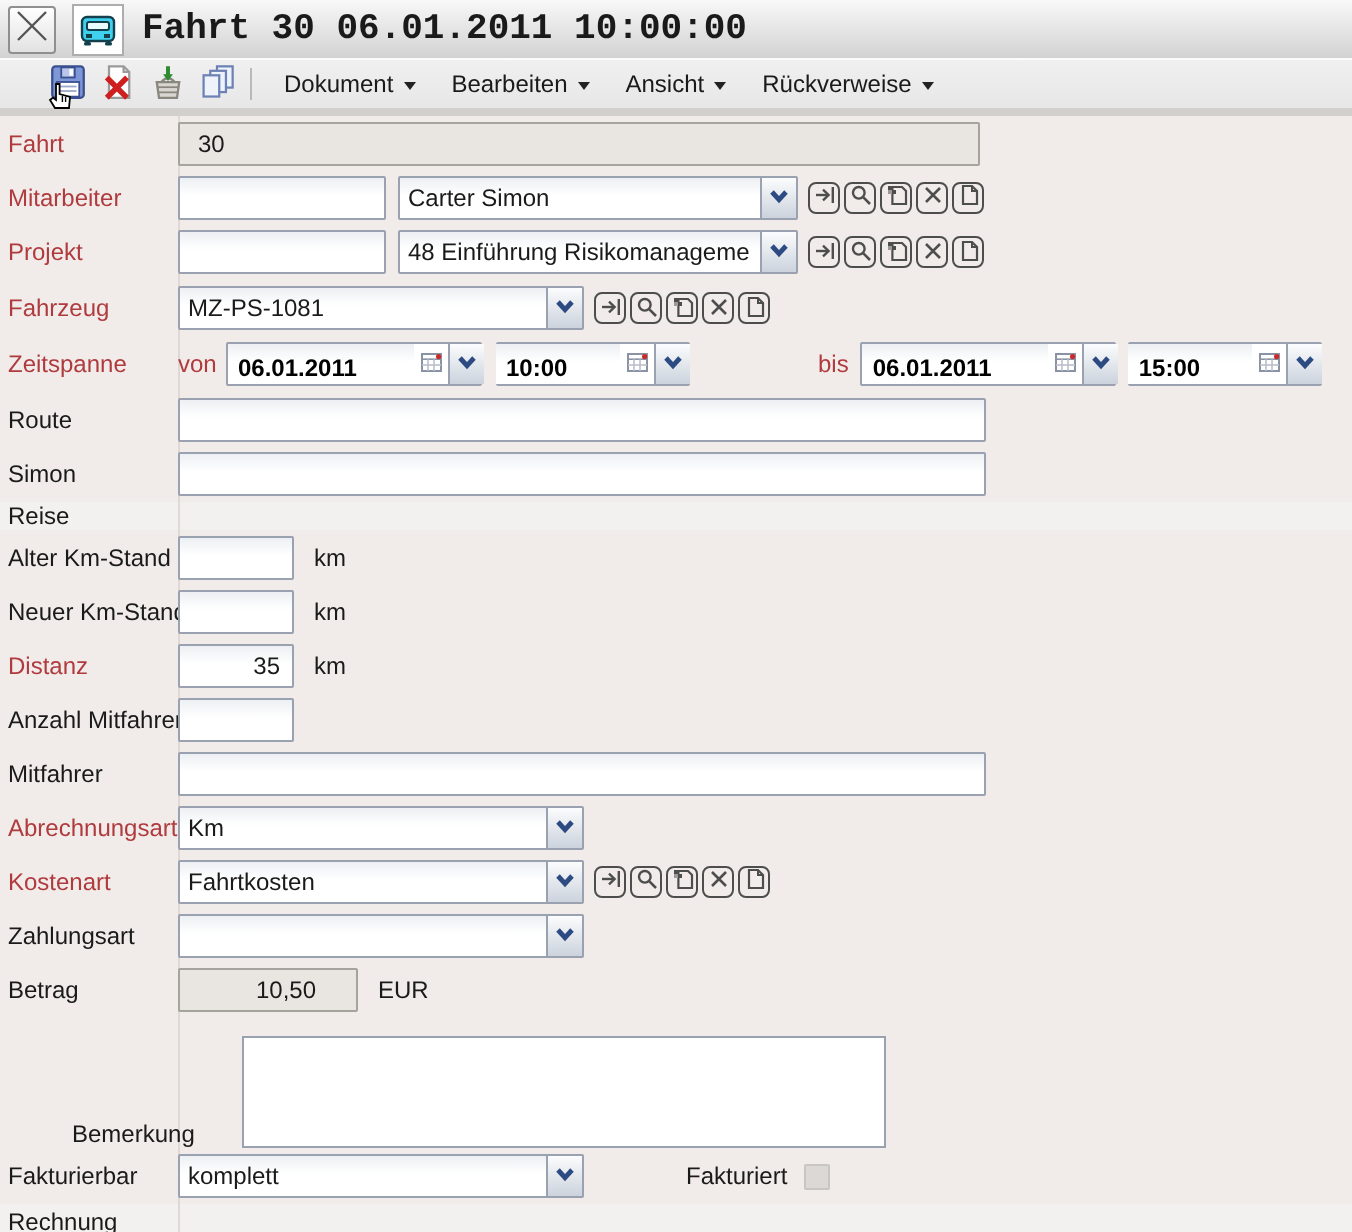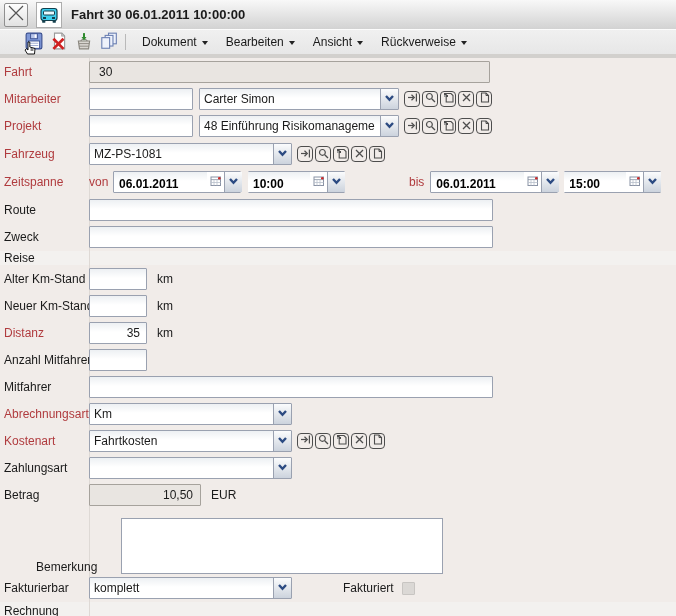--- a/index.html
+++ b/index.html
@@ -5,21 +5,21 @@
   html,body{margin:0;padding:0;}
   .window{width:676px;height:616px;position:relative;background:#f1ece9;
     font-family:"Liberation Sans",sans-serif;font-size:12px;color:#1a1a1a;overflow:hidden;}
   
   .titlebar{height:29px;background:linear-gradient(#f8f8f8,#d2d2d2);display:flex;align-items:center;
     padding-left:3px;border-bottom:1px solid #fcfcfc;}
   .close-btn{width:24px;height:24px;margin-left:1px;background:linear-gradient(#fefefe,#e2e2e2);
     border:1px solid #8f8f8f;border-radius:2px;display:flex;align-items:center;justify-content:center;padding:0;}
   .app-icon{width:24px;height:24px;background:#fff;border:1px solid #adadad;margin-left:8px;
     display:flex;align-items:center;justify-content:center;}
-  .title{font-weight:bold;font-size:13px;margin-left:9px;}
+  .title{font-weight:bold;font-size:18px;margin-left:9px;font-family:Liberation Mono, monospace;}
   
   .toolbar{height:24px;background:linear-gradient(#f0f0f0,#e7e7e7);display:flex;align-items:center;
     padding-left:21px;border-bottom:4px solid #d2d0cd;}
   .tb-btn{width:25px;height:22px;border:none;background:transparent;display:flex;align-items:center;
     justify-content:center;padding:0;position:relative;}
   .hand-cursor{position:absolute;left:2px;top:10px;z-index:3;}
   .tb-sep{width:1px;height:16px;background:#b9b9b9;margin:0 8px 0 4px;}
   .menu{display:flex;align-items:center;margin:0 10px 0 8px;cursor:default;}
   .menu .caret{width:0;height:0;border-left:3px solid transparent;border-right:3px solid transparent;
     border-top:4px solid #222;margin-left:5px;margin-top:2px;}
@@ -33,21 +33,21 @@
   .sect.bottom{height:18px;align-items:flex-start;padding-top:2px;}
   .lbl{flex:0 0 85px;width:85px;white-space:nowrap;overflow:visible;}
   .lbl.req{color:#b03b3e;}
   .txt{height:22px;border:1px solid #9aa1b0;background:linear-gradient(#edf0f3,#ffffff 45%);
     padding:0 5px;font:inherit;color:#1a1a1a;box-sizing:border-box;border-radius:1px;}
   .txt.small{width:58px;}
   .txt.right{text-align:right;padding-right:6px;}
   .txt.wide{width:404px;}
   .ro{background:#e9e5e1;border:1px solid #a6a29c;}
   .ro.fahrt{width:401px;padding-left:9px;}
-  .ro.amount{width:112px;text-align:right;padding-right:7px;}
+  .ro.amount{width:90px;text-align:right;padding-right:20px;}
   .unit{margin-left:10px;}
   .combo{display:flex;height:22px;box-sizing:border-box;border:1px solid #9aa1b0;background:#fff;border-radius:1px;}
   .combo .cval{flex:1;padding:3px 4px 0 4px;white-space:nowrap;overflow:hidden;
     background:linear-gradient(#edf0f3,#ffffff 45%);}
   .cbtn{width:17px;flex:0 0 17px;background:linear-gradient(#fbfcfd,#ccd3dd);border-left:1px solid #9aa1b0;
     display:flex;align-items:center;justify-content:center;}
   .combo.w203{width:203px;}
   .combo.w200{width:200px;}
   .srch{width:104px;margin-right:6px;}
   .dtw{display:flex;height:22px;box-sizing:border-box;border:1px solid #9aa1b0;background:#fff;border-radius:1px;font-weight:bold;}
@@ -385,21 +385,21 @@
           </div>
       </div>
     </div>
 
     <div class="row">
       <div class="lbl">Route</div>
       <input class="txt wide" value="" style="">
     </div>
 
     <div class="row h28">
-      <div class="lbl">Zweck</div>
+      <div class="lbl">Simon</div>
       <input class="txt wide" value="" style="">
     </div>
 
     <div class="sect">
       <div class="lbl">Reise</div>
     </div>
 
     <div class="row">
       <div class="lbl">Alter Km-Stand</div>
       <input class="txt small" value="" style="">

